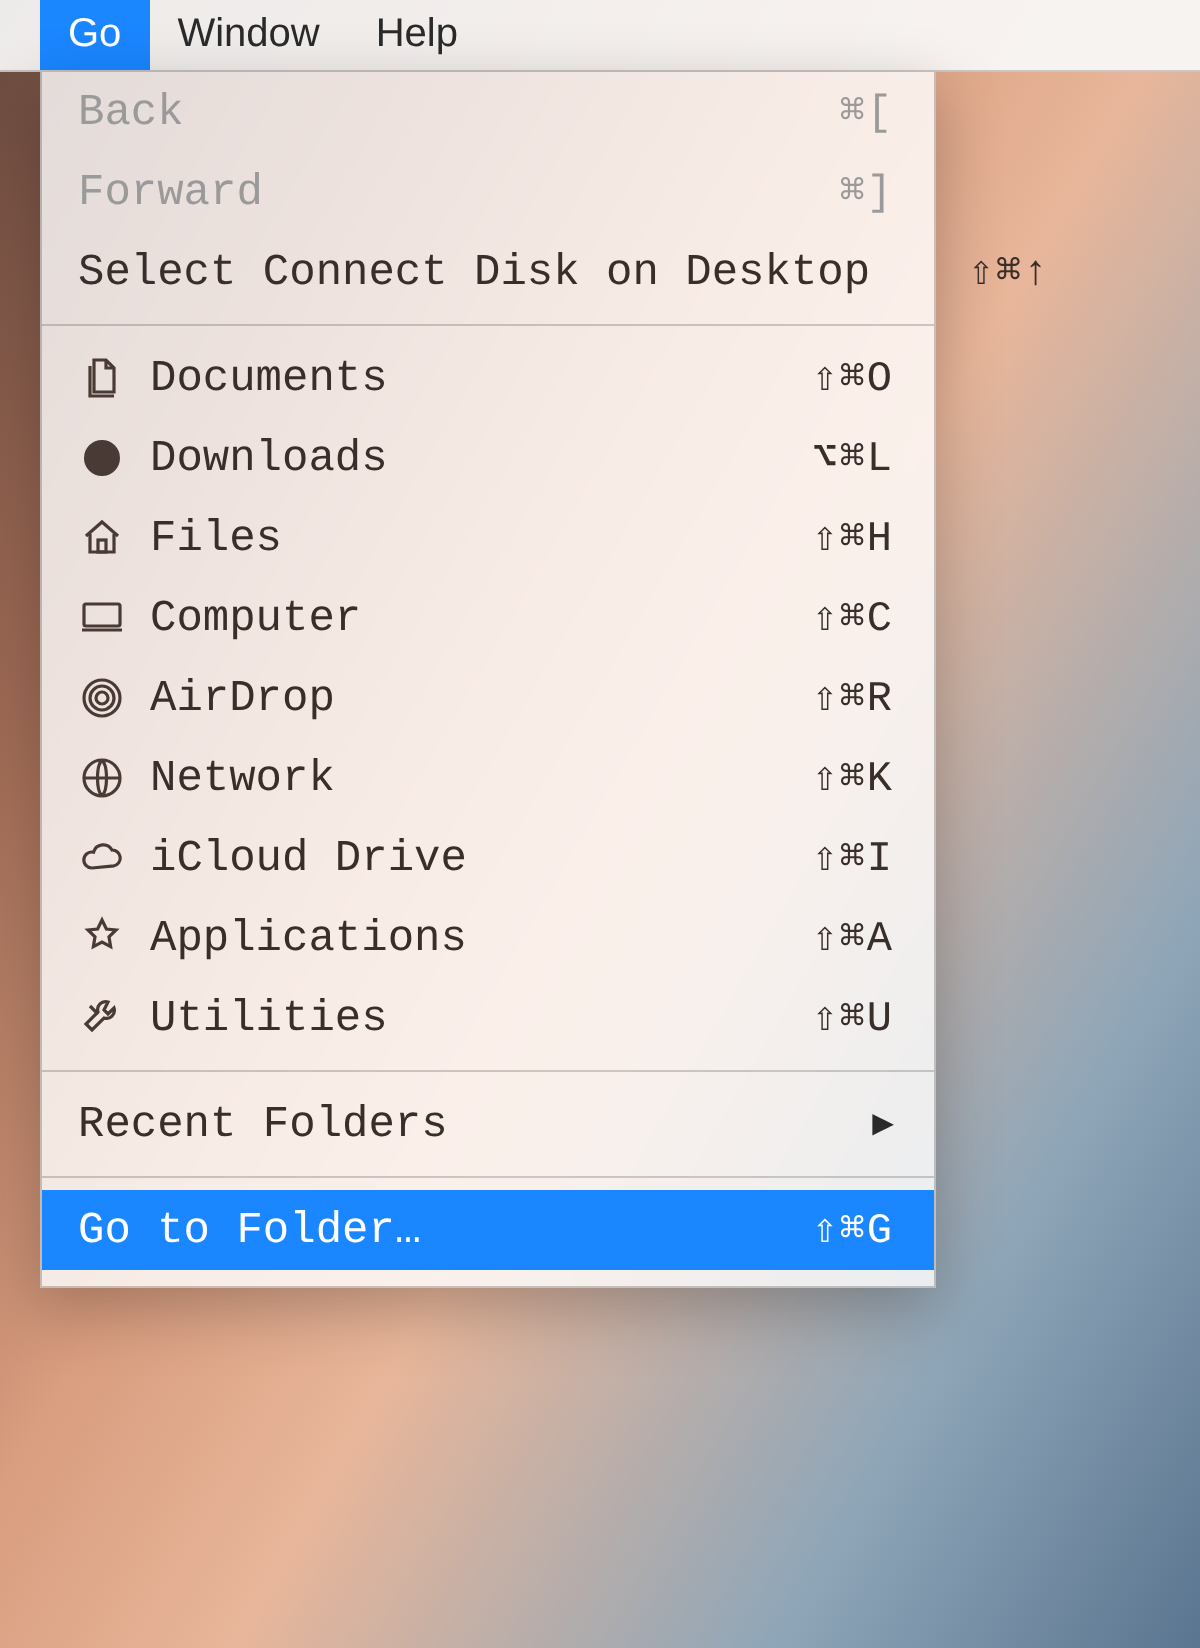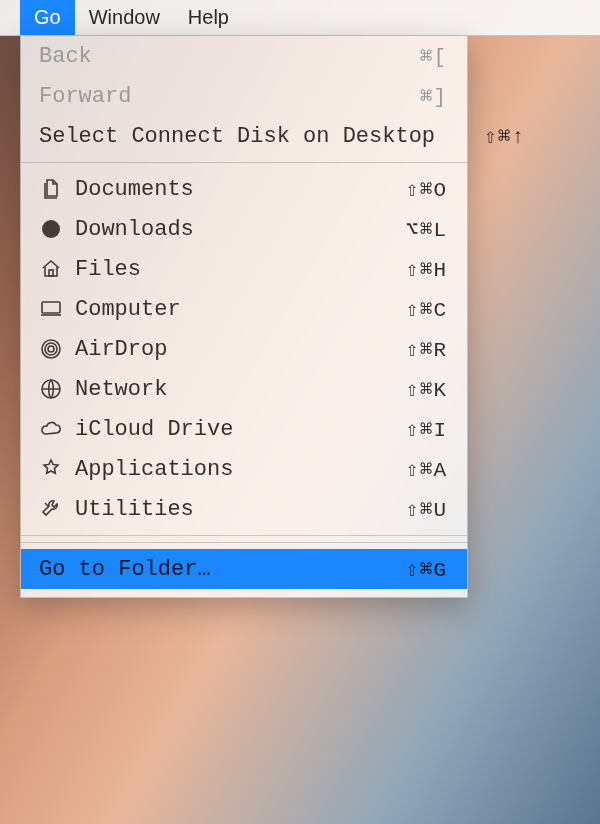--- a/index.html
+++ b/index.html
@@ -44,21 +44,21 @@
   }
   .row {
     display: flex;
     align-items: center;
     height: 40px;
     padding: 0 20px 0 18px;
     font-size: 22px;
     color: #3a2e2a;
   }
   .row.disabled { color: #9a9a9a; }
-  .row.highlight { background: #1a86ff; color: #0f172a; }
+  .row.highlight { background: #1a86ff; color: #ffffff; }
   .row .iconcell {
     width: 36px;
     display: flex;
     align-items: center;
     justify-content: flex-start;
     flex-shrink: 0;
   }
   .row.noicon .iconcell { width: 0; }
   .row .label { flex: 1 1 auto; white-space: nowrap; }
   .row .shortcut {
@@ -210,20 +210,25 @@
           <path d="M15 4a4 4 0 0 0-5 5l-6 6 3 3 6-6a4 4 0 0 0 5-5l-3 3-2-2z"></path>
           <path d="M6 6l4 4"></path>
         </svg>
     </span>
     <span class="label">Utilities</span>
     <span class="shortcut">⇧⌘U</span>
   </div>
 
   <div class="sep"></div>
 
+  <div class="row noicon">
+    <span class="iconcell"></span>
+    <span class="label">Recent Folders</span>
+    <span class="submenu-arrow">▶</span>
+  </div>
 
   <div class="sep"></div>
 
   <div class="row noicon highlight">
     <span class="iconcell"></span>
     <span class="label">Go to Folder…</span>
     <span class="shortcut">⇧⌘G</span>
   </div>
 
 

